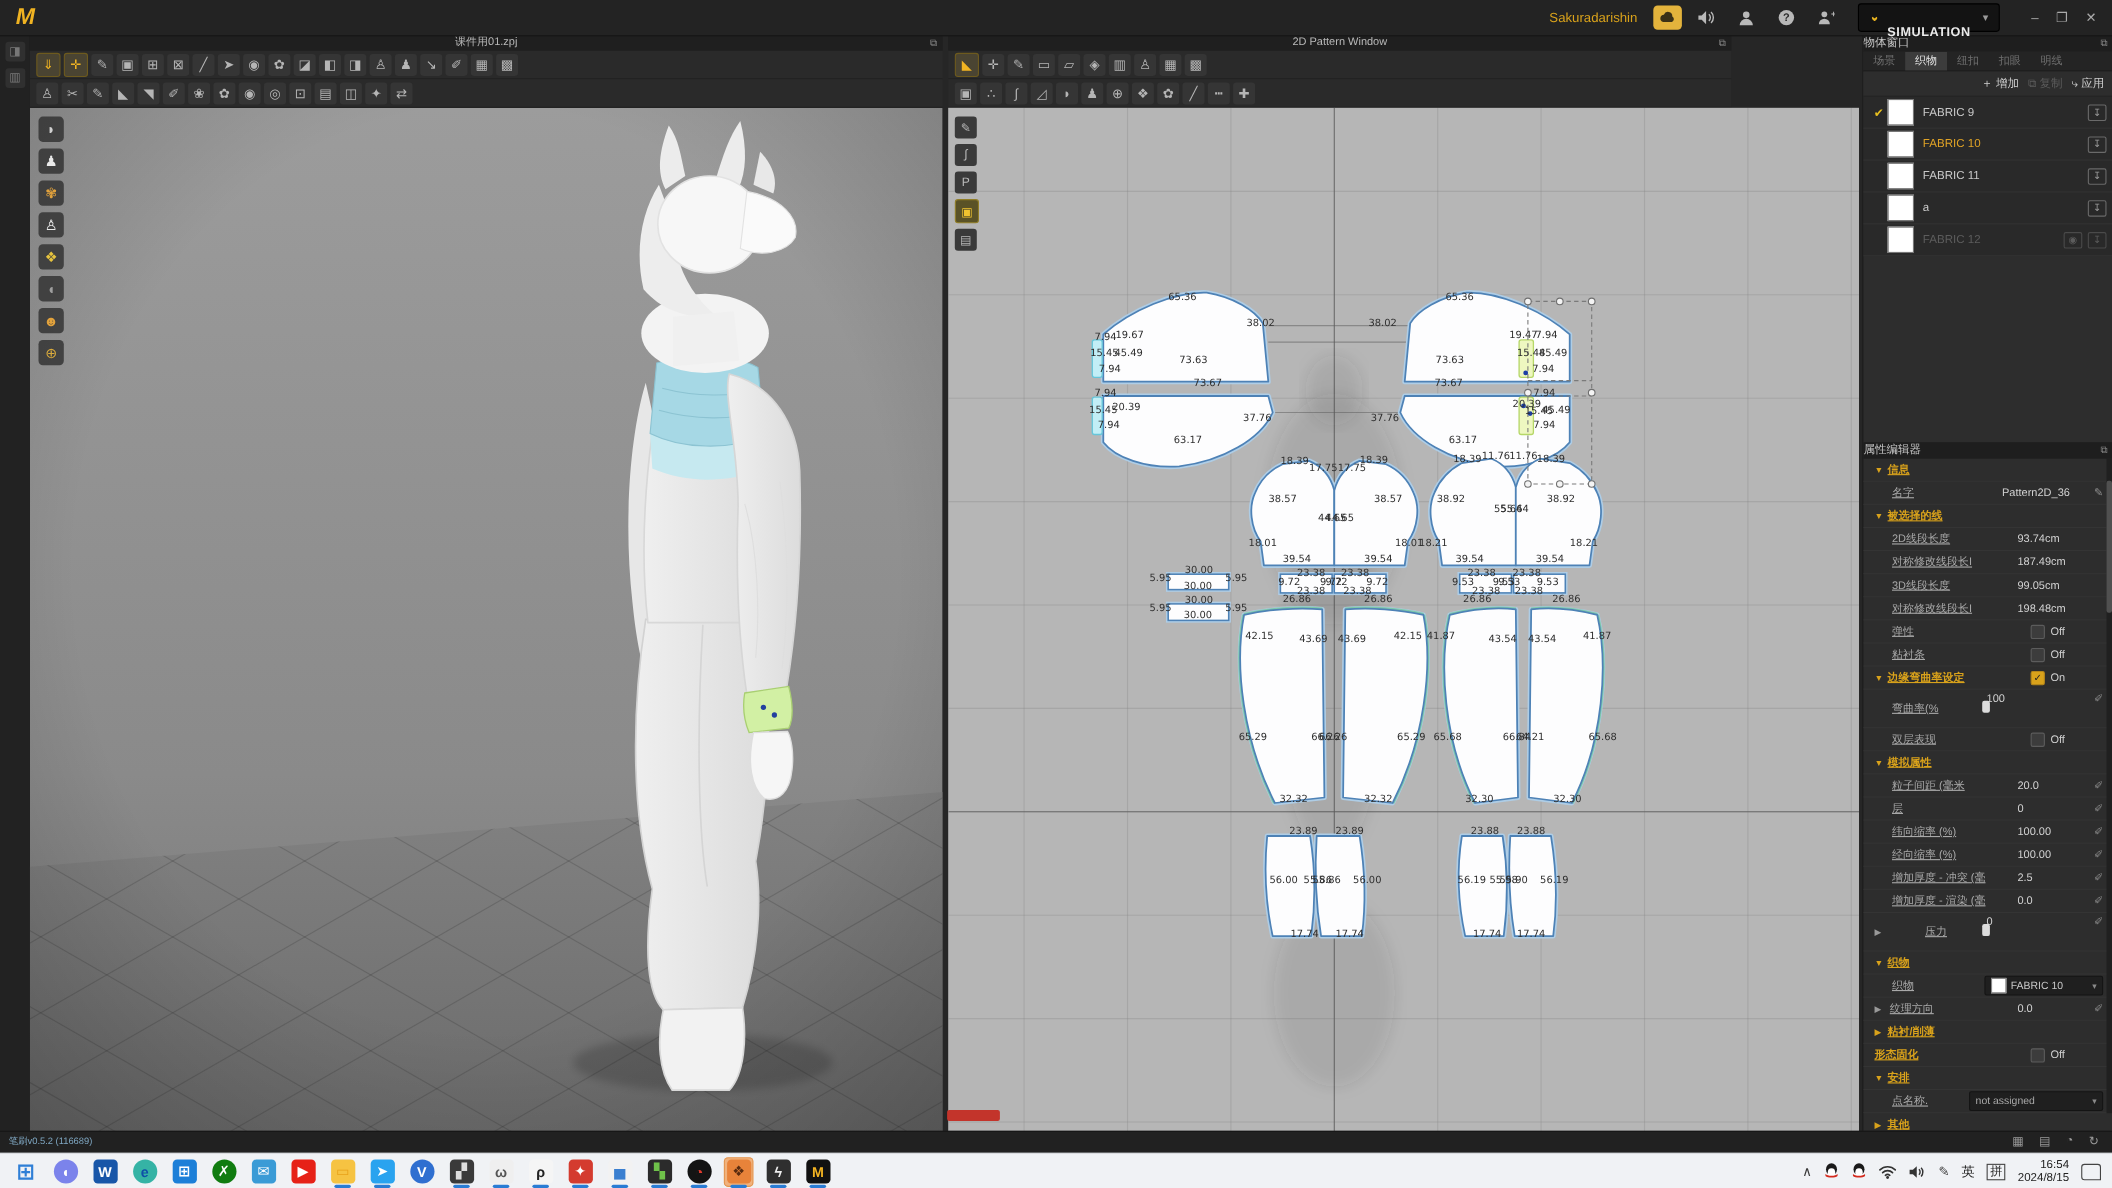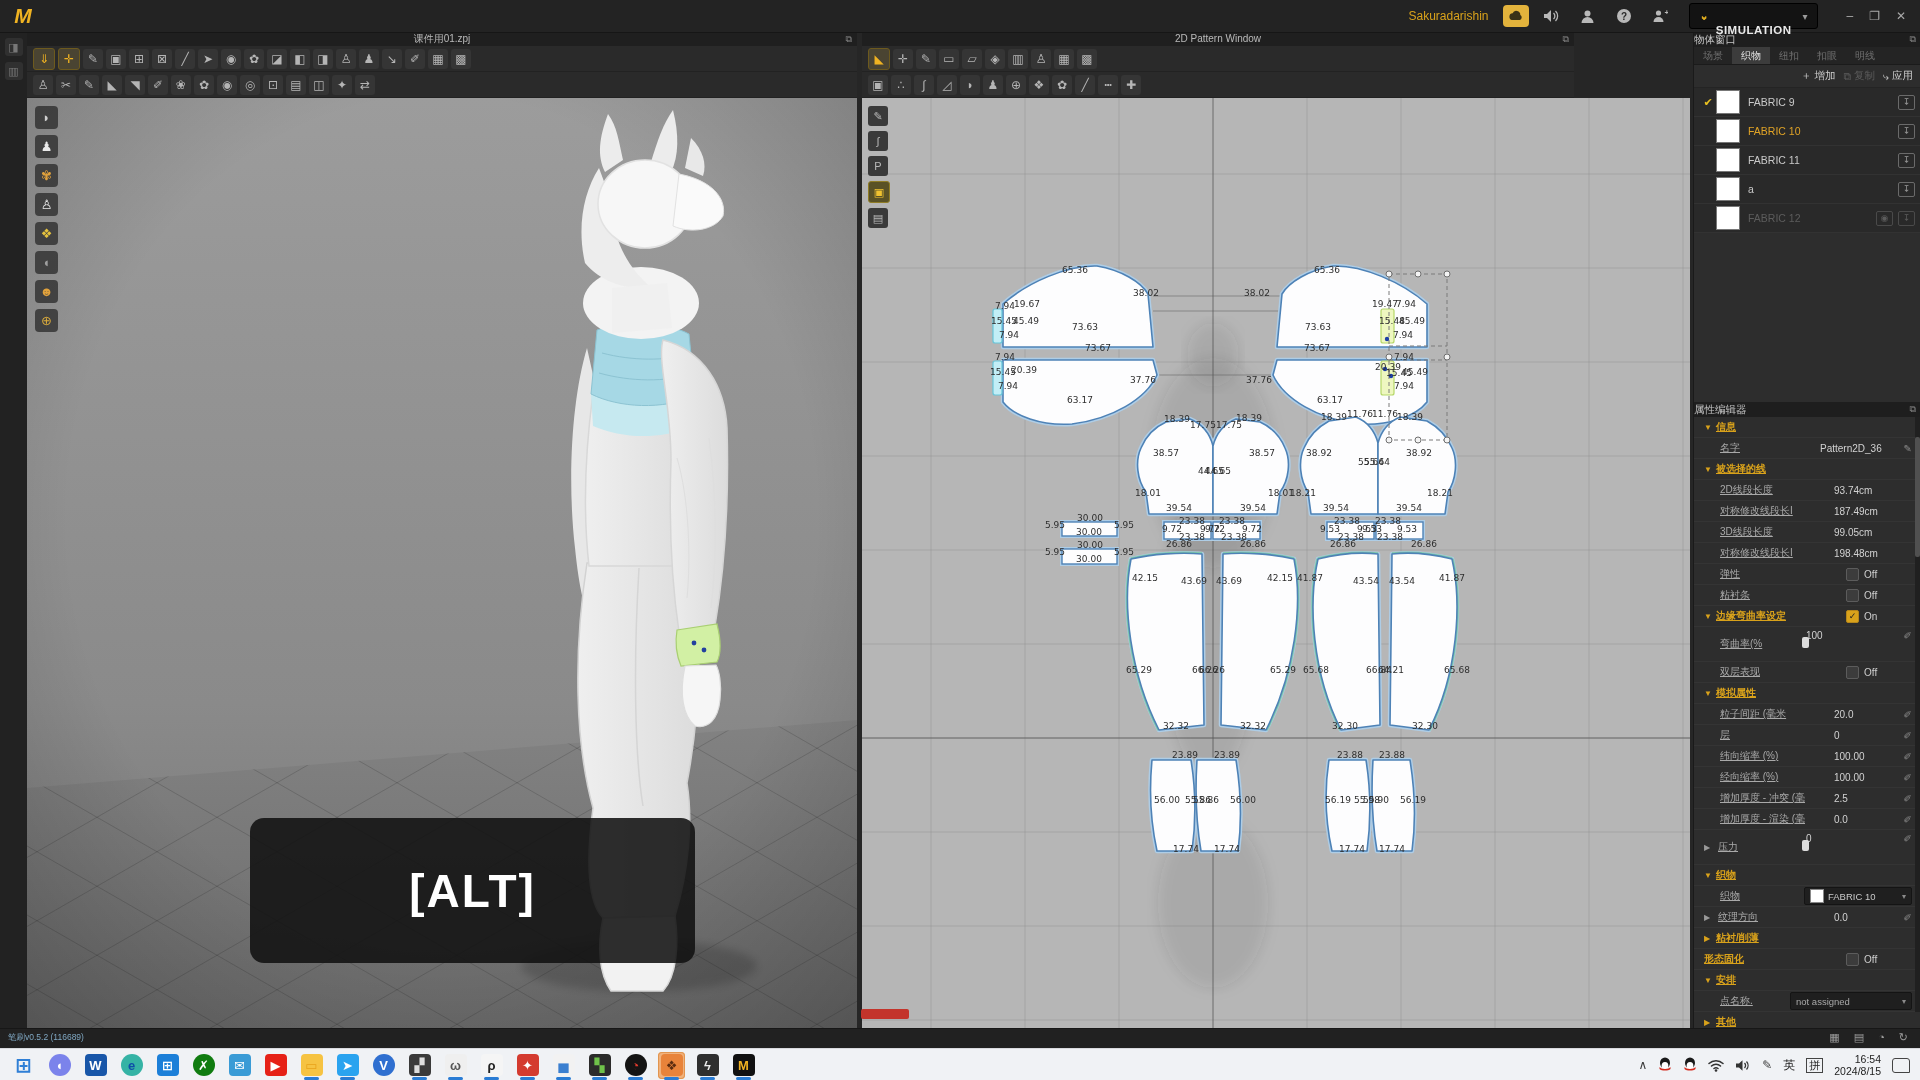--- a/index.html
+++ b/index.html
@@ -297,23 +297,20 @@
         <div id="v3d-side">
             <div class="side-ic" style="color: rgb(208, 208, 208);">◗</div>
             <div class="side-ic" style="color: rgb(233, 233, 233);">♟</div>
             <div class="side-ic" style="color: rgb(226, 162, 60);">✾</div>
             <div class="side-ic" style="color: rgb(233, 233, 233);">♙</div>
             <div class="side-ic" style="color: rgb(230, 195, 62);">❖</div>
             <div class="side-ic" style="color: rgb(159, 159, 159);">◖</div>
             <div class="side-ic" style="color: rgb(226, 162, 60);">☻</div>
             <div class="side-ic" style="color: rgb(217, 170, 60);">⊕</div>
           </div>
-        <div id="alt-box">
-          <span id="alt-text">[ALT]</span>
-        </div>
       </div>
     </section>
 
     <section class="win" id="v2d" style="left:862px;width:712px;height:996px;">
       <div class="wtitle">
         <span>2D Pattern Window</span><span class="pop">⧉</span>
       </div>
       <div class="trow" id="t2d1">
           <div class="tool hl">◣</div>
           <div class="tool">✛</div>
@@ -727,21 +724,21 @@
             <span class="val">2.5</span>
             <span class="wrench">✐</span>
           </div>
           <div class="prow">
             <span class="lbl">增加厚度 - 渲染 (毫</span>
             <span class="val">0.0</span>
             <span class="wrench">✐</span>
           </div>
           <div class="prow" style="min-height: 34px;">
             <span class="arr gray">▶</span>
-            <span class="lbl" style="padding-left: 2px;">压力</span>
+            <span class="lbl" style="padding-left: 2px; margin-left: 32px;">压力</span>
             <span class="slider-wrap"><span class="slider-top">
                 <span class="val">0</span>
                 <span class="wrench">✐</span>
               </span><span class="track"><span class="fillbar" style="width: 50%;"></span><span class="thumbk" style="left: calc(50% - 4px);"></span></span></span>
           </div>
           <div class="prow sec">
             <span class="arr">▼</span>
             <span class="lbl gold">织物</span>
           </div>
           <div class="prow">

